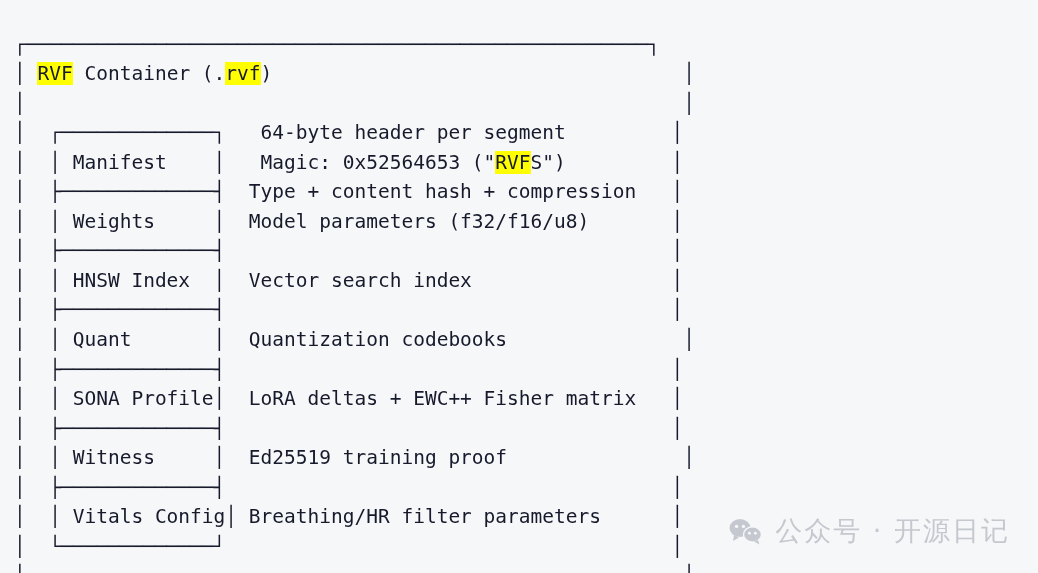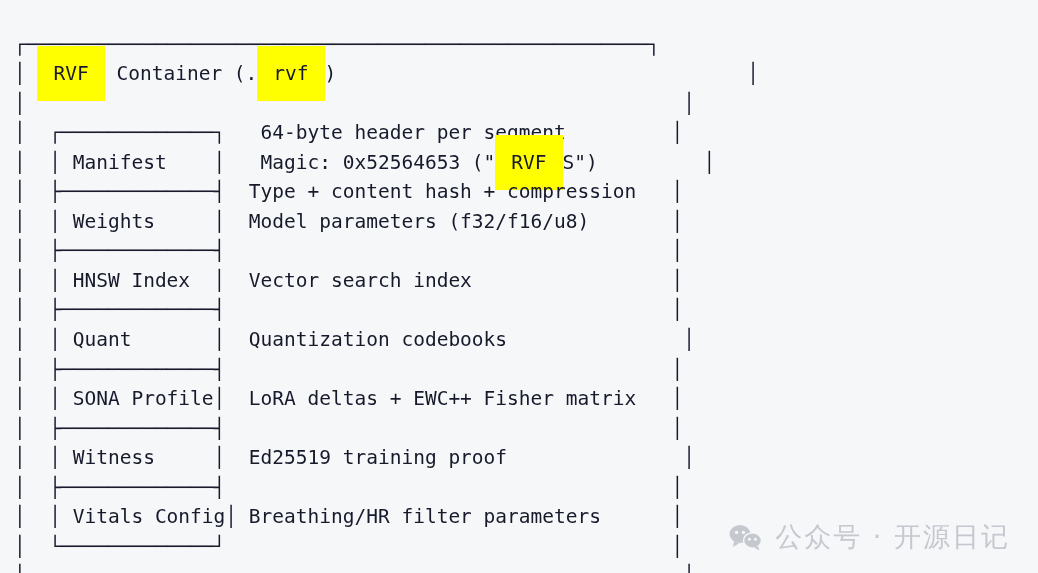--- a/index.html
+++ b/index.html
@@ -29,29 +29,29 @@
     -webkit-font-smoothing: antialiased;
   }
   #ascii-art .ln {
     display: block;
     height: 29.55px;
     white-space: pre;
   }
   #ascii-art mark {
     background: #ffff00;
     color: #161a2b;
-    padding: 16px;
+    padding: 0;
     border-radius: 0;
   }
 
   
   #watermark {
     position: absolute;
     right: 28px;
-    bottom: 18px;
+    bottom: 24px;
     display: flex;
     align-items: center;
     gap: 12px;
     color: #c5c9cf;
     font-family: "DejaVu Sans", "Liberation Sans", sans-serif;
     font-size: 27px;
     letter-spacing: 2px;
     user-select: none;
   }
   #watermark .wm-icon {

